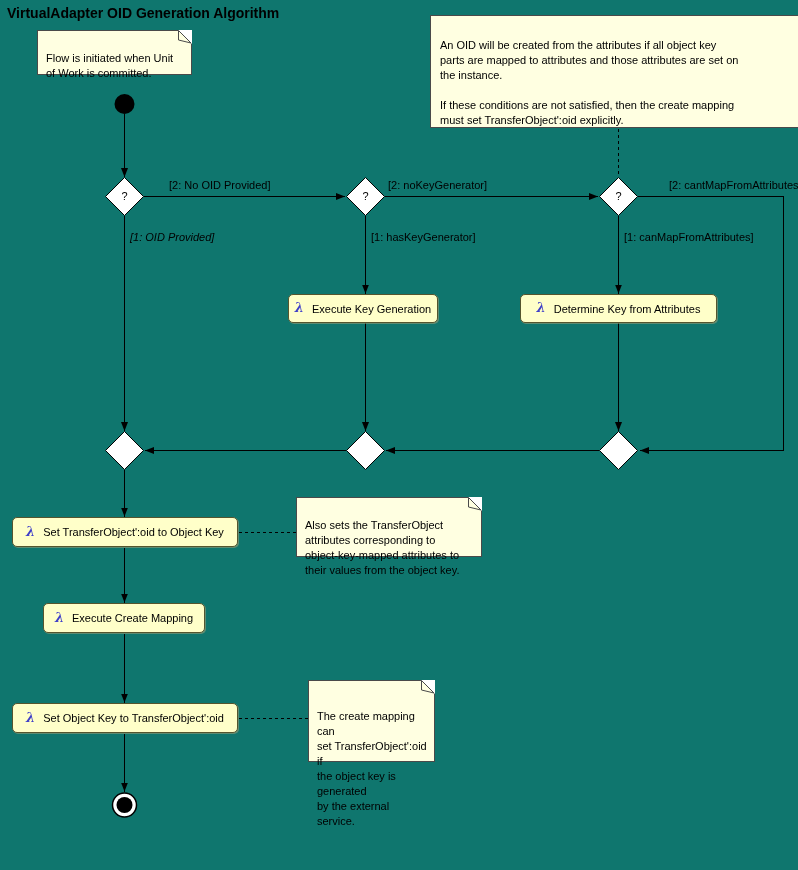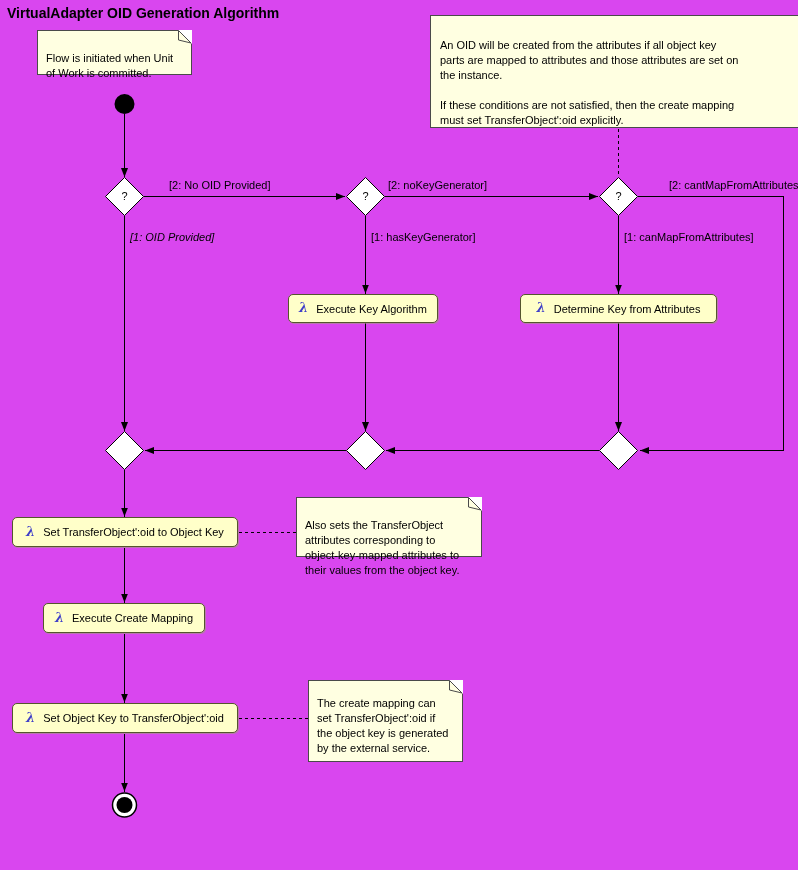--- a/index.html
+++ b/index.html
@@ -1,17 +1,17 @@
 <!DOCTYPE html>
 <html><head>
 <meta charset="utf-8">
 <style>
   html,body{margin:0;padding:0;background:#ffffff;}
   .canvas{
-    position:relative;width:798px;height:870px;background:#d946ef;overflow:hidden;
+    position:relative;width:798px;height:870px;background:#0f766e;overflow:hidden;
     font-family:"Liberation Sans","DejaVu Sans",sans-serif;color:#000;
   }
   svg.layer{position:absolute;left:0;top:0;}
   .title{
     position:absolute;left:7px;top:5px;font-size:14px;font-weight:bold;
     letter-spacing:0px;white-space:nowrap;
   }
   .note{
     position:absolute;background:#FFFFE1;border:1px solid #4A4A4A;
     font-size:11px;line-height:15px;white-space:pre-line;box-sizing:border-box;
@@ -110,21 +110,21 @@
     <span>Also sets the TransferObject
 attributes corresponding to
 object-key-mapped attributes to
 their values from the object key.</span>
     <svg class="fold" width="14" height="14" viewBox="0 0 14 14">
       <path d="M0,0 L14,14 L14,0 Z" fill="#ffffff"></path>
       <path d="M0.5,0.5 L13,13 L0.5,10 Z" fill="#FFFFE1" stroke="#4A4A4A" stroke-width="1"></path>
     </svg>
   </div>
 
-  <div class="note" style="left:308px;top:680px;width:155px;height:82px;padding-top:0;">
+  <div class="note" style="left:308px;top:680px;width:127px;height:82px;padding-top:13px;">
     <span>The create mapping can
 set TransferObject':oid if
 the object key is generated
 by the external service.</span>
     <svg class="fold" width="14" height="14" viewBox="0 0 14 14">
       <path d="M0,0 L14,14 L14,0 Z" fill="#ffffff"></path>
       <path d="M0.5,0.5 L13,13 L0.5,10 Z" fill="#FFFFE1" stroke="#4A4A4A" stroke-width="1"></path>
     </svg>
   </div>
 
@@ -134,21 +134,21 @@
 
   <span class="edge-label" style="left:155px;top:179px;margin-left:14px;">[2: No OID Provided]</span>
   <span class="edge-label" style="left:130px;top:231px;font-style:italic;">[1: OID Provided]</span>
   <span class="edge-label" style="left:388px;top:179px;">[2: noKeyGenerator]</span>
   <span class="edge-label" style="left:371px;top:231px;">[1: hasKeyGenerator]</span>
   <span class="edge-label" style="left:641px;top:179px;padding-left:28px;">[2: cantMapFromAttributes]</span>
   <span class="edge-label" style="left:624px;top:231px;">[1: canMapFromAttributes]</span>
 
   <div class="action" style="left:288px;top:294px;width:150px;height:29px;">
     <span class="lambda">λ</span>
-    <span>Execute Key Algorithm</span>
+    <span>Execute Key Generation</span>
   </div>
 
   <div class="action" style="left:520px;top:294px;width:197px;height:29px;">
     <span class="lambda">λ</span>
     <span>Determine Key from Attributes</span>
   </div>
 
   <div class="action" style="left:12px;top:517px;width:226px;height:30px;">
     <span class="lambda">λ</span>
     <span>Set TransferObject':oid to Object Key</span>

